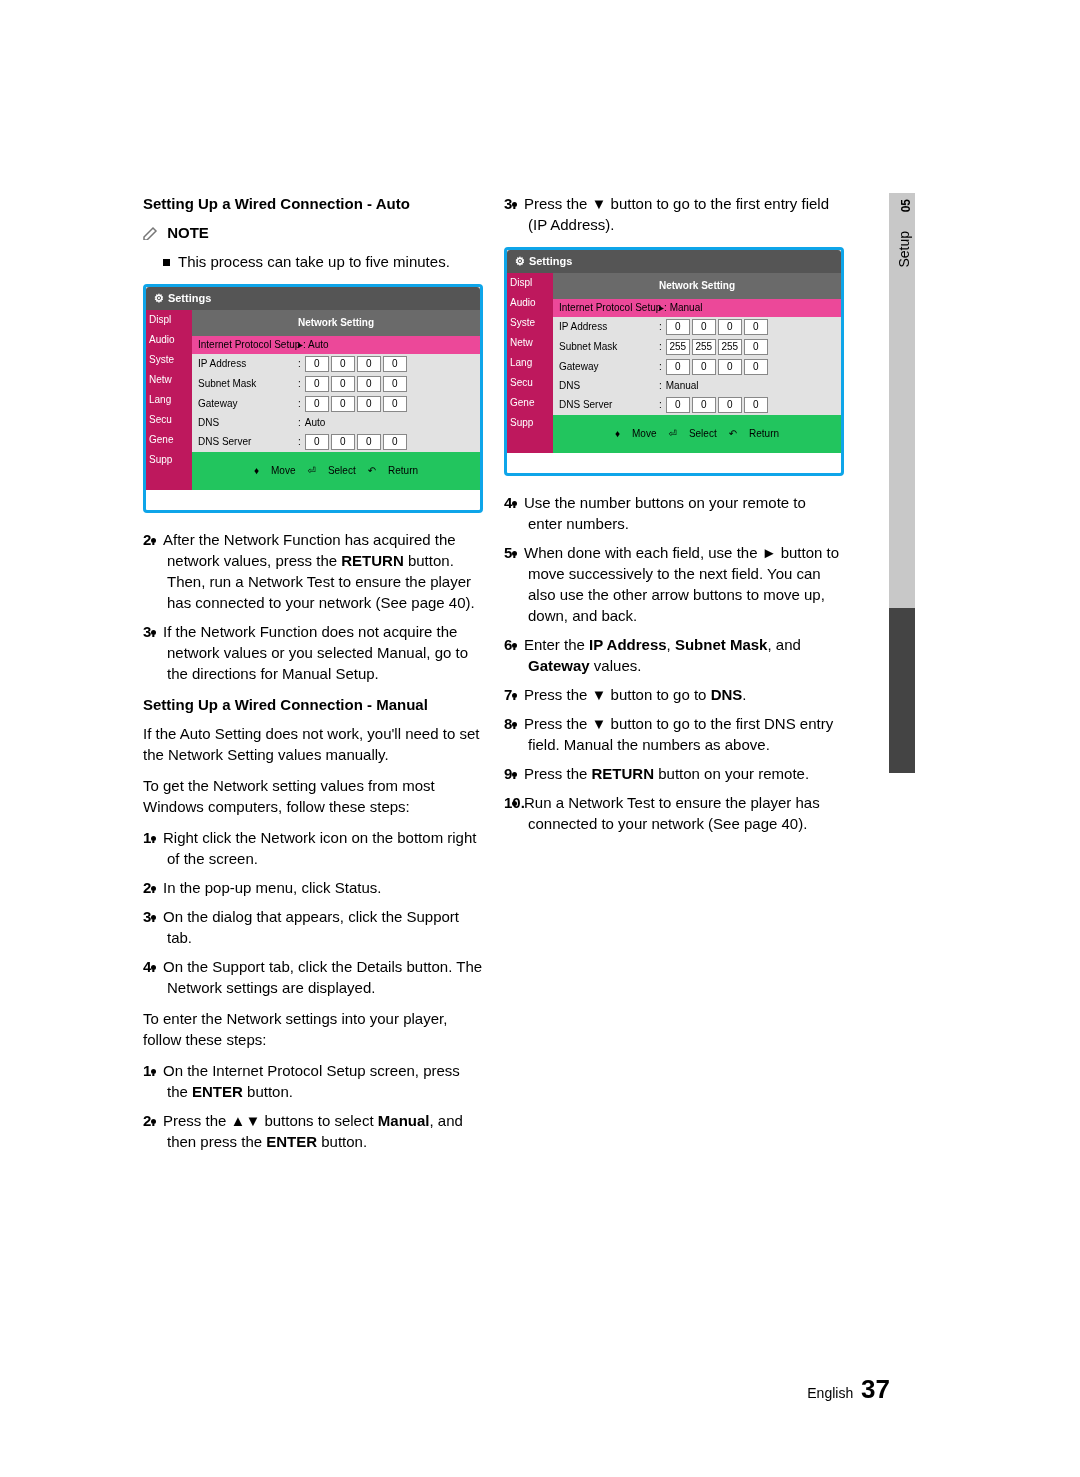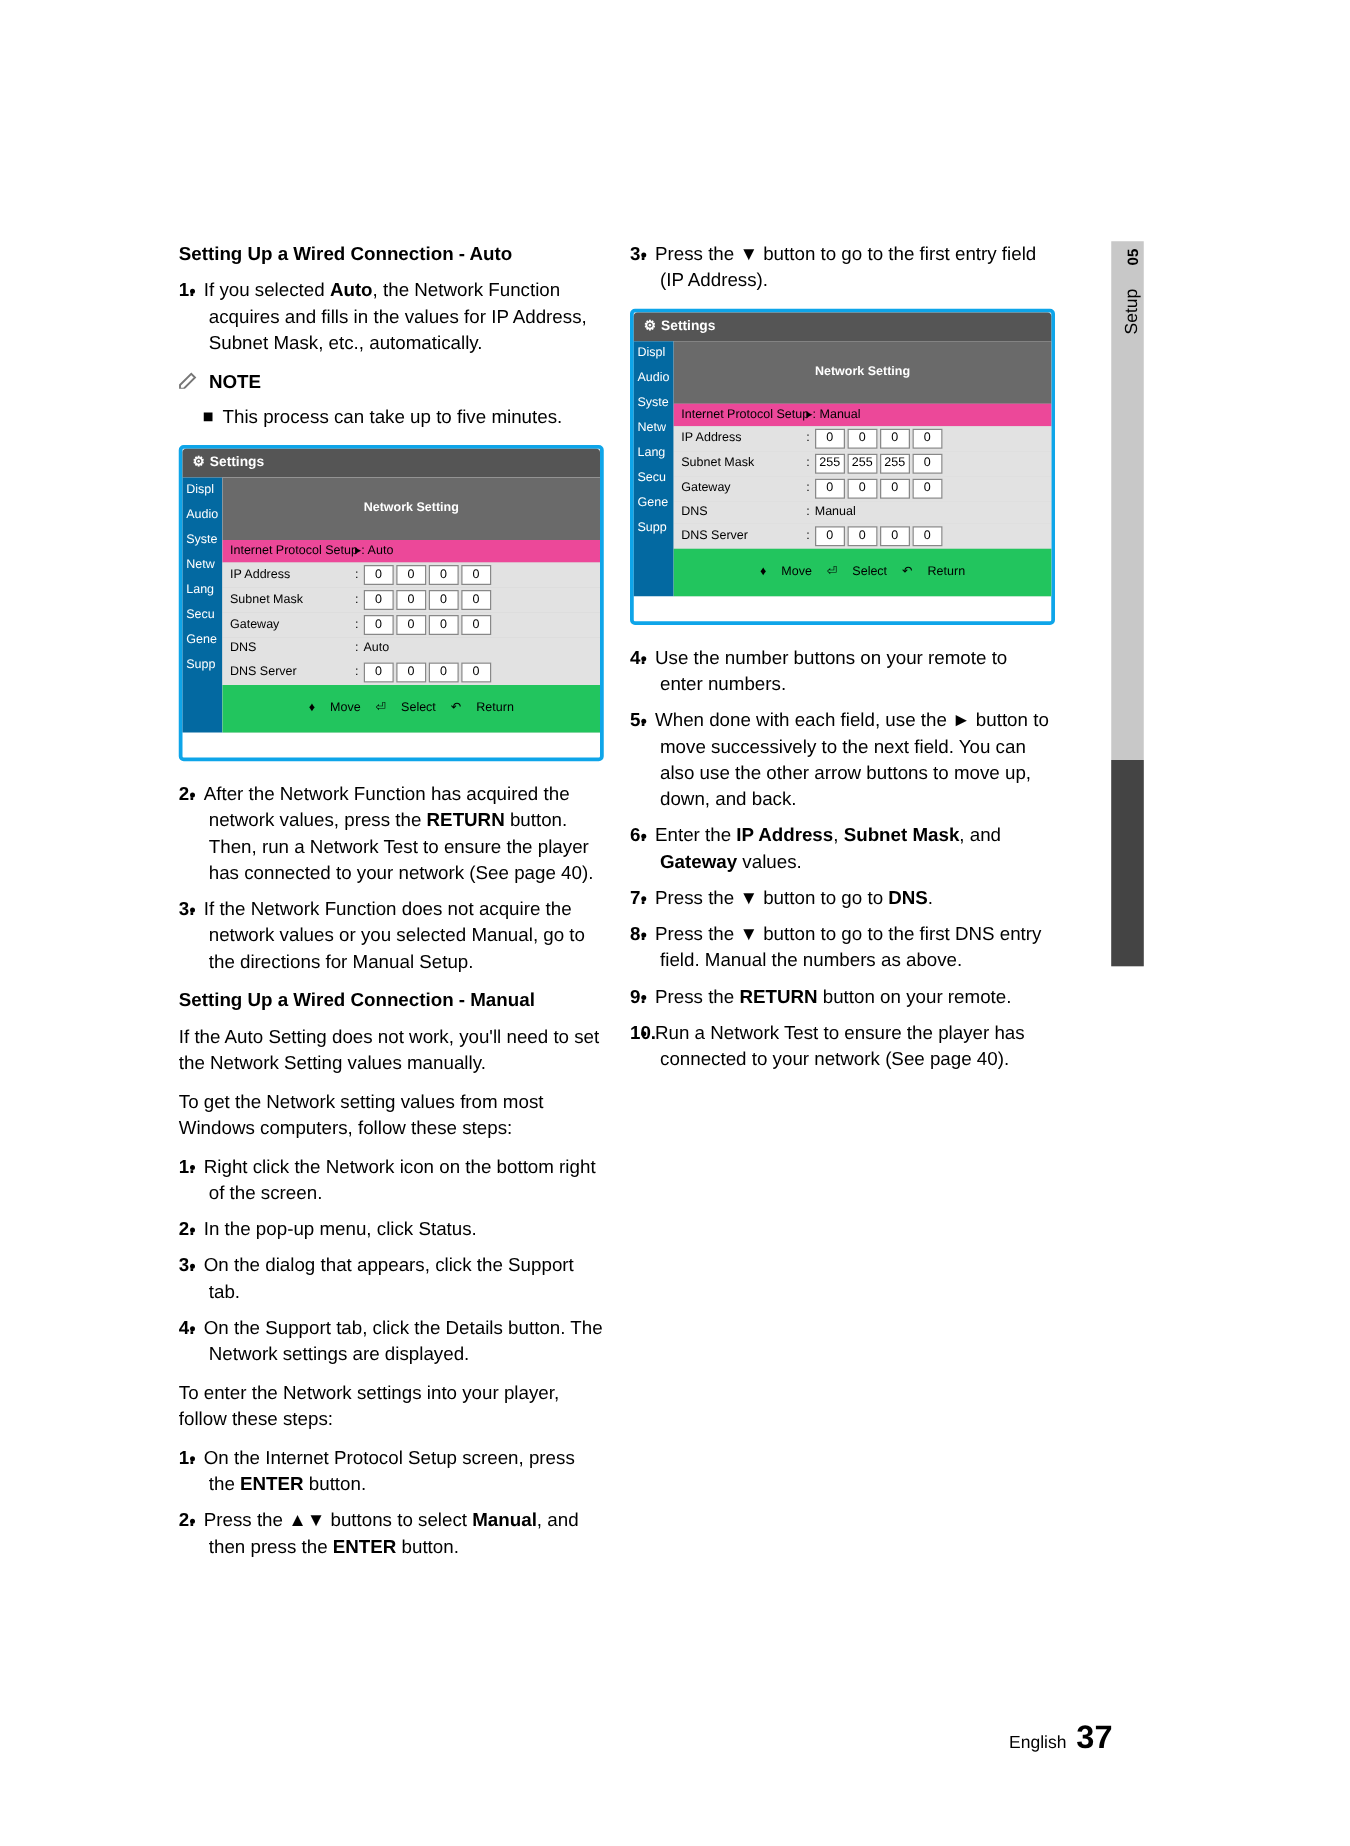--- a/index.html
+++ b/index.html
@@ -14,24 +14,24 @@
 .ol{padding-left:24px;margin:0 0 10px 0}
 .ol li{margin-bottom:8px}
 .ol li .num{display:inline-block;width:20px;margin-left:-24px;font-weight:bold}
 .note-head{font-weight:bold;margin:6px 0}
 .note-icon{display:inline-block;vertical-align:middle;margin-right:4px}
 .note-bullet{display:inline-block;width:7px;height:7px;background:#000;margin:0 8px 1px 20px;vertical-align:middle}
 .panel{border:3px solid #0ea5e9;border-radius:4px;background:#fff;margin:12px 0 16px 0;padding-bottom:20px}
 .panel-title{background:#555;color:#fff;font-size:11px;font-weight:bold;padding:4px 8px;border-radius:3px 3px 0 0}
 .panel-title .gear{margin-right:4px}
 .panel-body{display:flex;font-size:10px}
-.p-side{width:32px;background:#0369a1;color:#fff}
+.p-side{width:46px;background:#be185d;color:#fff}
 .p-side div{padding:3px 3px;overflow:hidden;white-space:nowrap}
 .p-main{flex:1;background:#d0d0d0;padding:0}
-.p-hdr{background:#6a6a6a;color:#fff;text-align:center;font-weight:bold;font-size:10px;padding:18px}
+.p-hdr{background:#6a6a6a;color:#fff;text-align:center;font-weight:bold;font-size:10px;padding:6px}
 .p-row{display:flex;align-items:center;padding:2px 6px;background:#e2e2e2}
 .p-row.sel{background:#ec4899}
 .p-label{width:100px;white-space:nowrap}
 .p-colon{margin-right:4px}
 .octet{display:inline-block;width:22px;height:14px;border:1px solid #888;background:#fff;text-align:center;font-size:10px;line-height:14px;margin-right:2px}
 .arrow{float:right}
 .p-foot{text-align:center;font-size:10px;padding:12px 0;background:#22c55e}
 .p-foot span{margin:0 6px}
 p{margin:0 0 10px 0}
 .footer{position:absolute;bottom:70px;right:190px;font-size:14px}
@@ -45,23 +45,20 @@
   <div class="side-tab">
     <div class="num">05</div>
     <div class="label">Setup</div>
   </div>
   <div class="side-block"></div>
 
   <div class="content">
 
     <div class="col">
       <h3>Setting Up a Wired Connection - Auto</h3>
-      <ul class="ol">
-        <li><span class="num">1.</span><span>If you selected </span><b>Auto</b><span>, the Network Function acquires and fills in the values for IP Address, Subnet Mask, etc., automatically.</span></li>
-      </ul>
       <div class="note-head">
         <span class="note-icon"><svg width="16" height="14" viewBox="0 0 16 14">
               <path d="M1 11 L10 2 L13 5 L4 14 L1 14 Z" fill="none" stroke="#777" stroke-width="1.5"></path>
             </svg></span>
         <span>NOTE</span>
       </div>
       <div><span class="note-bullet"></span><span>This process can take up to five minutes.</span></div>
 
       <div class="panel">
         <div class="panel-title"><span class="gear">⚙</span><span>Settings</span></div>

